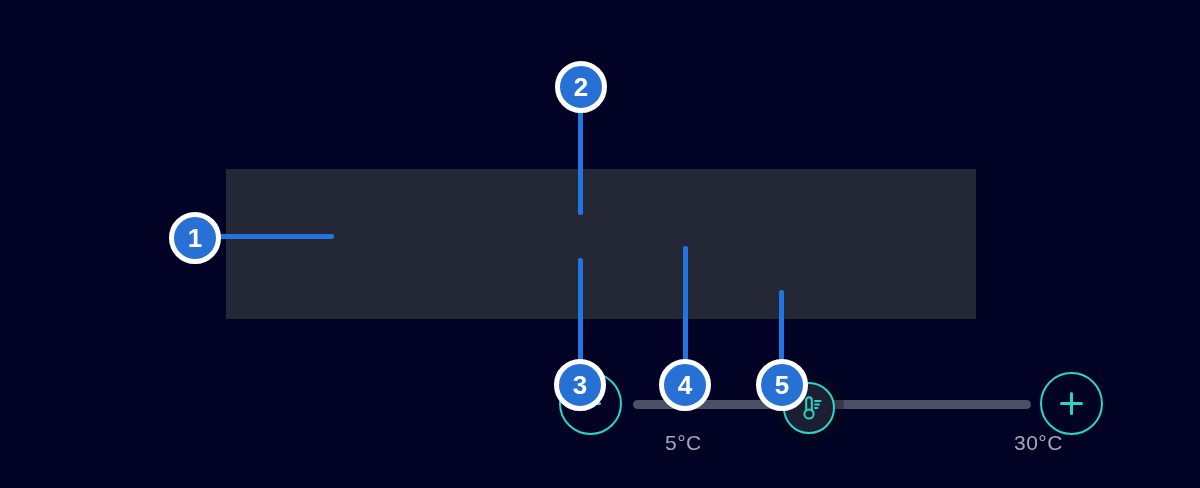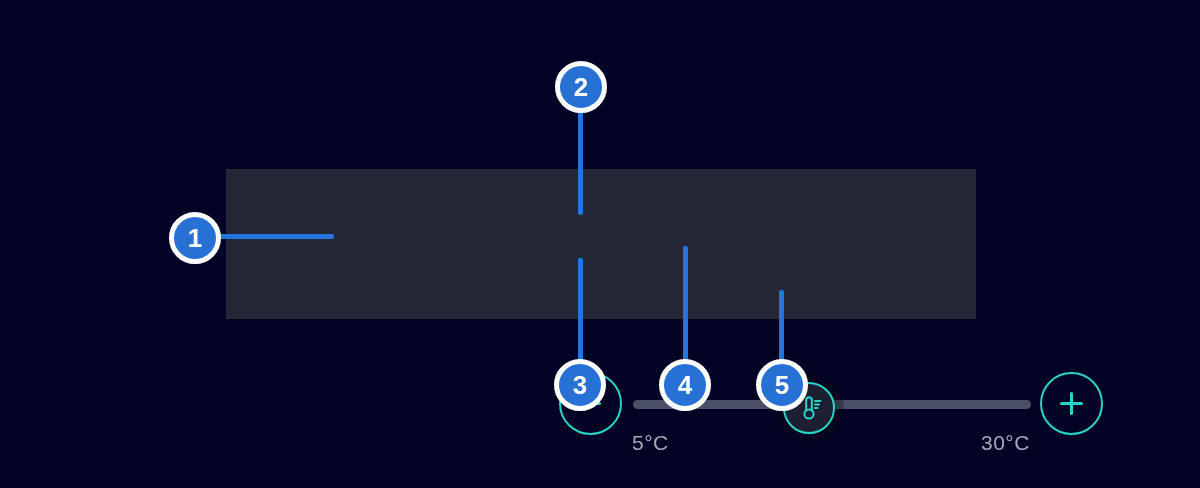--- a/index.html
+++ b/index.html
@@ -74,20 +74,21 @@
     display: flex;
     align-items: center;
     justify-content: center;
     cursor: grab;
   }
   .temp-label {
     position: absolute;
     font-size: 21px;
     color: #a3a8b5;
     letter-spacing: 0.5px;
+    margin-left: 33px;
   }
   .label-min { left: 406px; top: 262px; }
   .label-max { left: 755px; top: 262px; }
   
   .conn {
     position: absolute;
     background: #2474df;
     border-radius: 2px;
   }
   .conn-1 { left: 218px; top: 234px; width: 116px; height: 5px; }

